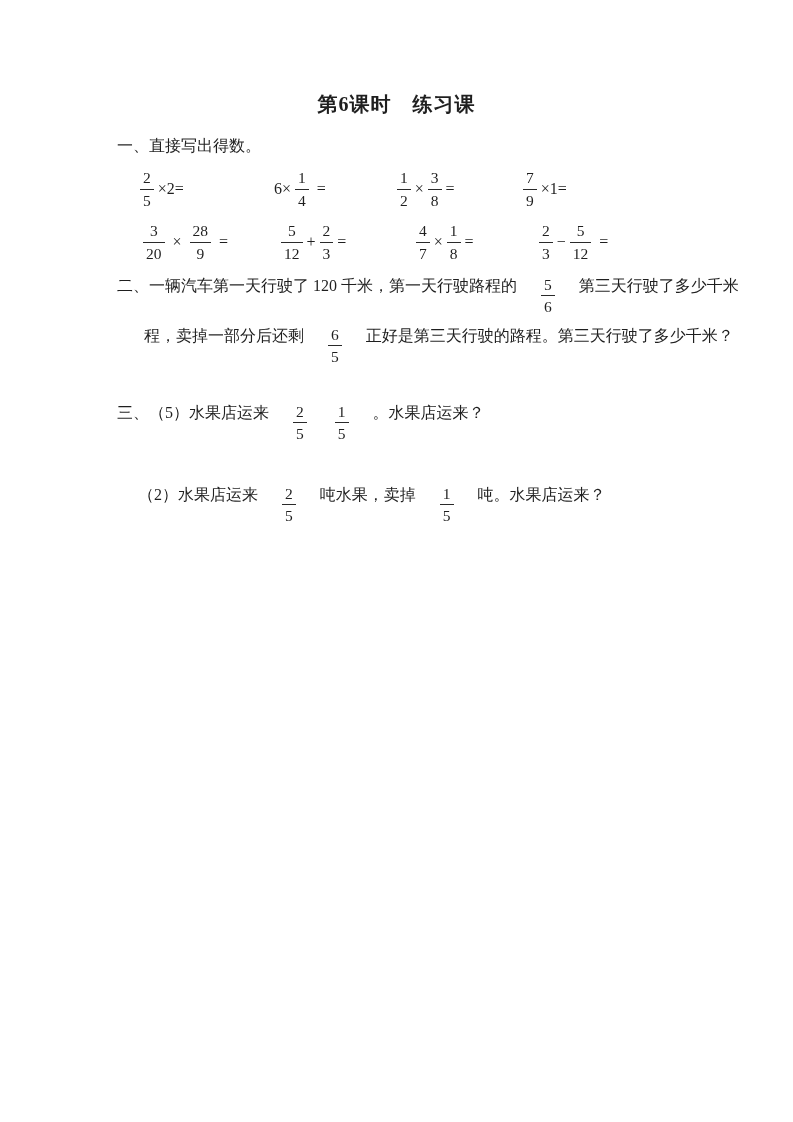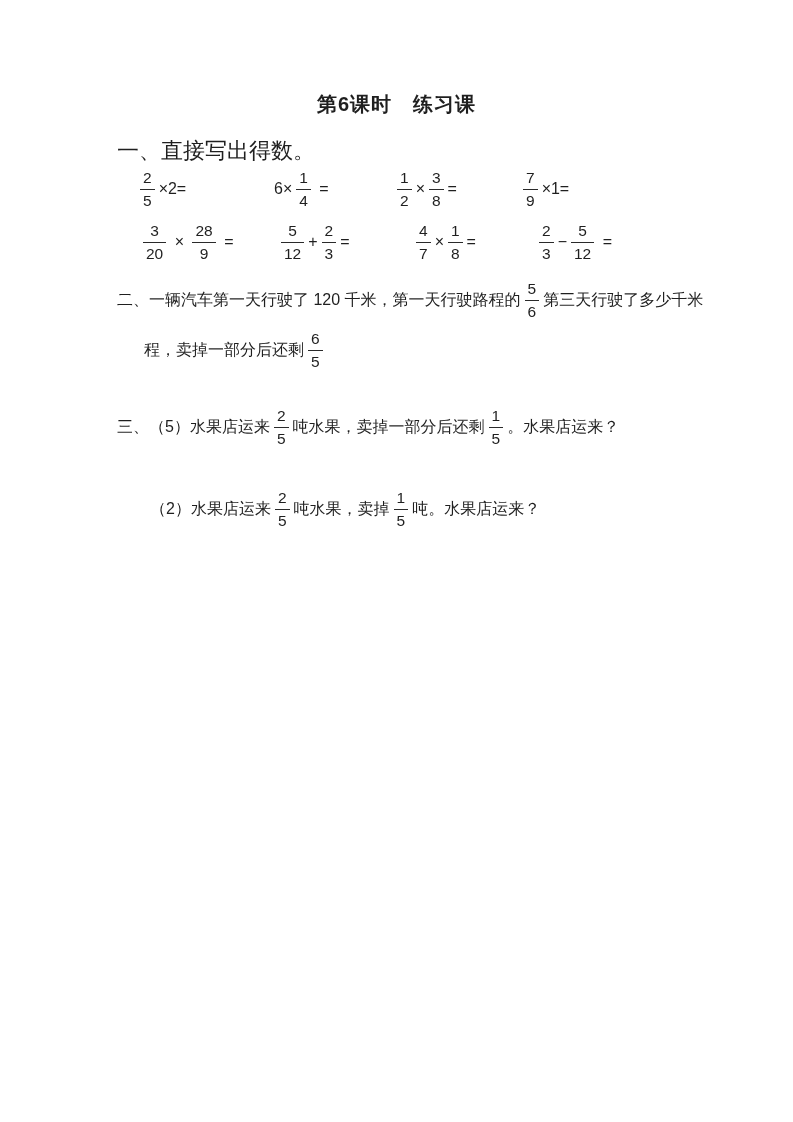--- a/index.html
+++ b/index.html
@@ -1,39 +1,39 @@
 <!DOCTYPE html>
 <html><head>
 <meta charset="utf-8">
 <style>
   html,body{margin:0;padding:0;background:#ffffff;}
   .page{
     position:relative;
     width:793px;height:1122px;
     background:#ffffff;
-    font-family:Liberation Sans, sans-serif;
+    font-family:Liberation Serif, serif;
     color:#1f1f1f;
     overflow:hidden;
   }
   .title{
     position:absolute;top:91px;left:0;width:100%;
     margin:0;text-align:center;
     font-size:20px;font-weight:700;letter-spacing:1px;
   }
   .heading{
     position:absolute;left:117px;top:136px;
-    font-size:22px;white-space:pre;
+    font-size:16px;white-space:pre;
   }
   .prob{
     position:absolute;display:flex;align-items:center;
     height:44px;font-size:16px;
   }
   .para{
-    position:absolute;display:flex;align-items:center;
-    height:48px;font-size:16px;
+    position:absolute;display:flex;
+    height:48px;font-size:16px;gap:20px;
   }
   .mtext{white-space:pre;}
   .frac{
     display:inline-block;text-align:center;
     font-size:15.5px;line-height:1.12;
     margin:0 4px;vertical-align:middle;
   }
   .frac .num{display:block;padding:0 3px 2px;border-bottom:1.4px solid #2a2a2a;}
   .frac .den{display:block;padding:2px 3px 0;}
 </style>
@@ -137,36 +137,36 @@
         <span class="den">6</span>
       </span>
       <span class="mtext">第三天行驶了多少千米</span>
     </div>
   <div class="para" style="left:144px;top:326px">
       <span class="mtext">程，卖掉一部分后还剩</span>
       <span class="frac">
         <span class="num">6</span>
         <span class="den">5</span>
       </span>
+      <span class="mtext">正好是第三天行驶的路程。第三天行驶了多少千米？</span>
     </div>
 
   <div class="para" style="left:117px;top:403px">
       <span class="mtext">三、（5）水果店运来</span>
       <span class="frac">
         <span class="num">2</span>
         <span class="den">5</span>
       </span>
-      <span class="mtext">吨水果，卖掉一部分后还剩</span>
       <span class="frac">
         <span class="num">1</span>
         <span class="den">5</span>
       </span>
       <span class="mtext">。水果店运来？</span>
     </div>
-  <div class="para" style="left:150px;top:485px">
+  <div class="para" style="left:138px;top:485px">
       <span class="mtext">（2）水果店运来</span>
       <span class="frac">
         <span class="num">2</span>
         <span class="den">5</span>
       </span>
       <span class="mtext">吨水果，卖掉</span>
       <span class="frac">
         <span class="num">1</span>
         <span class="den">5</span>
       </span>

